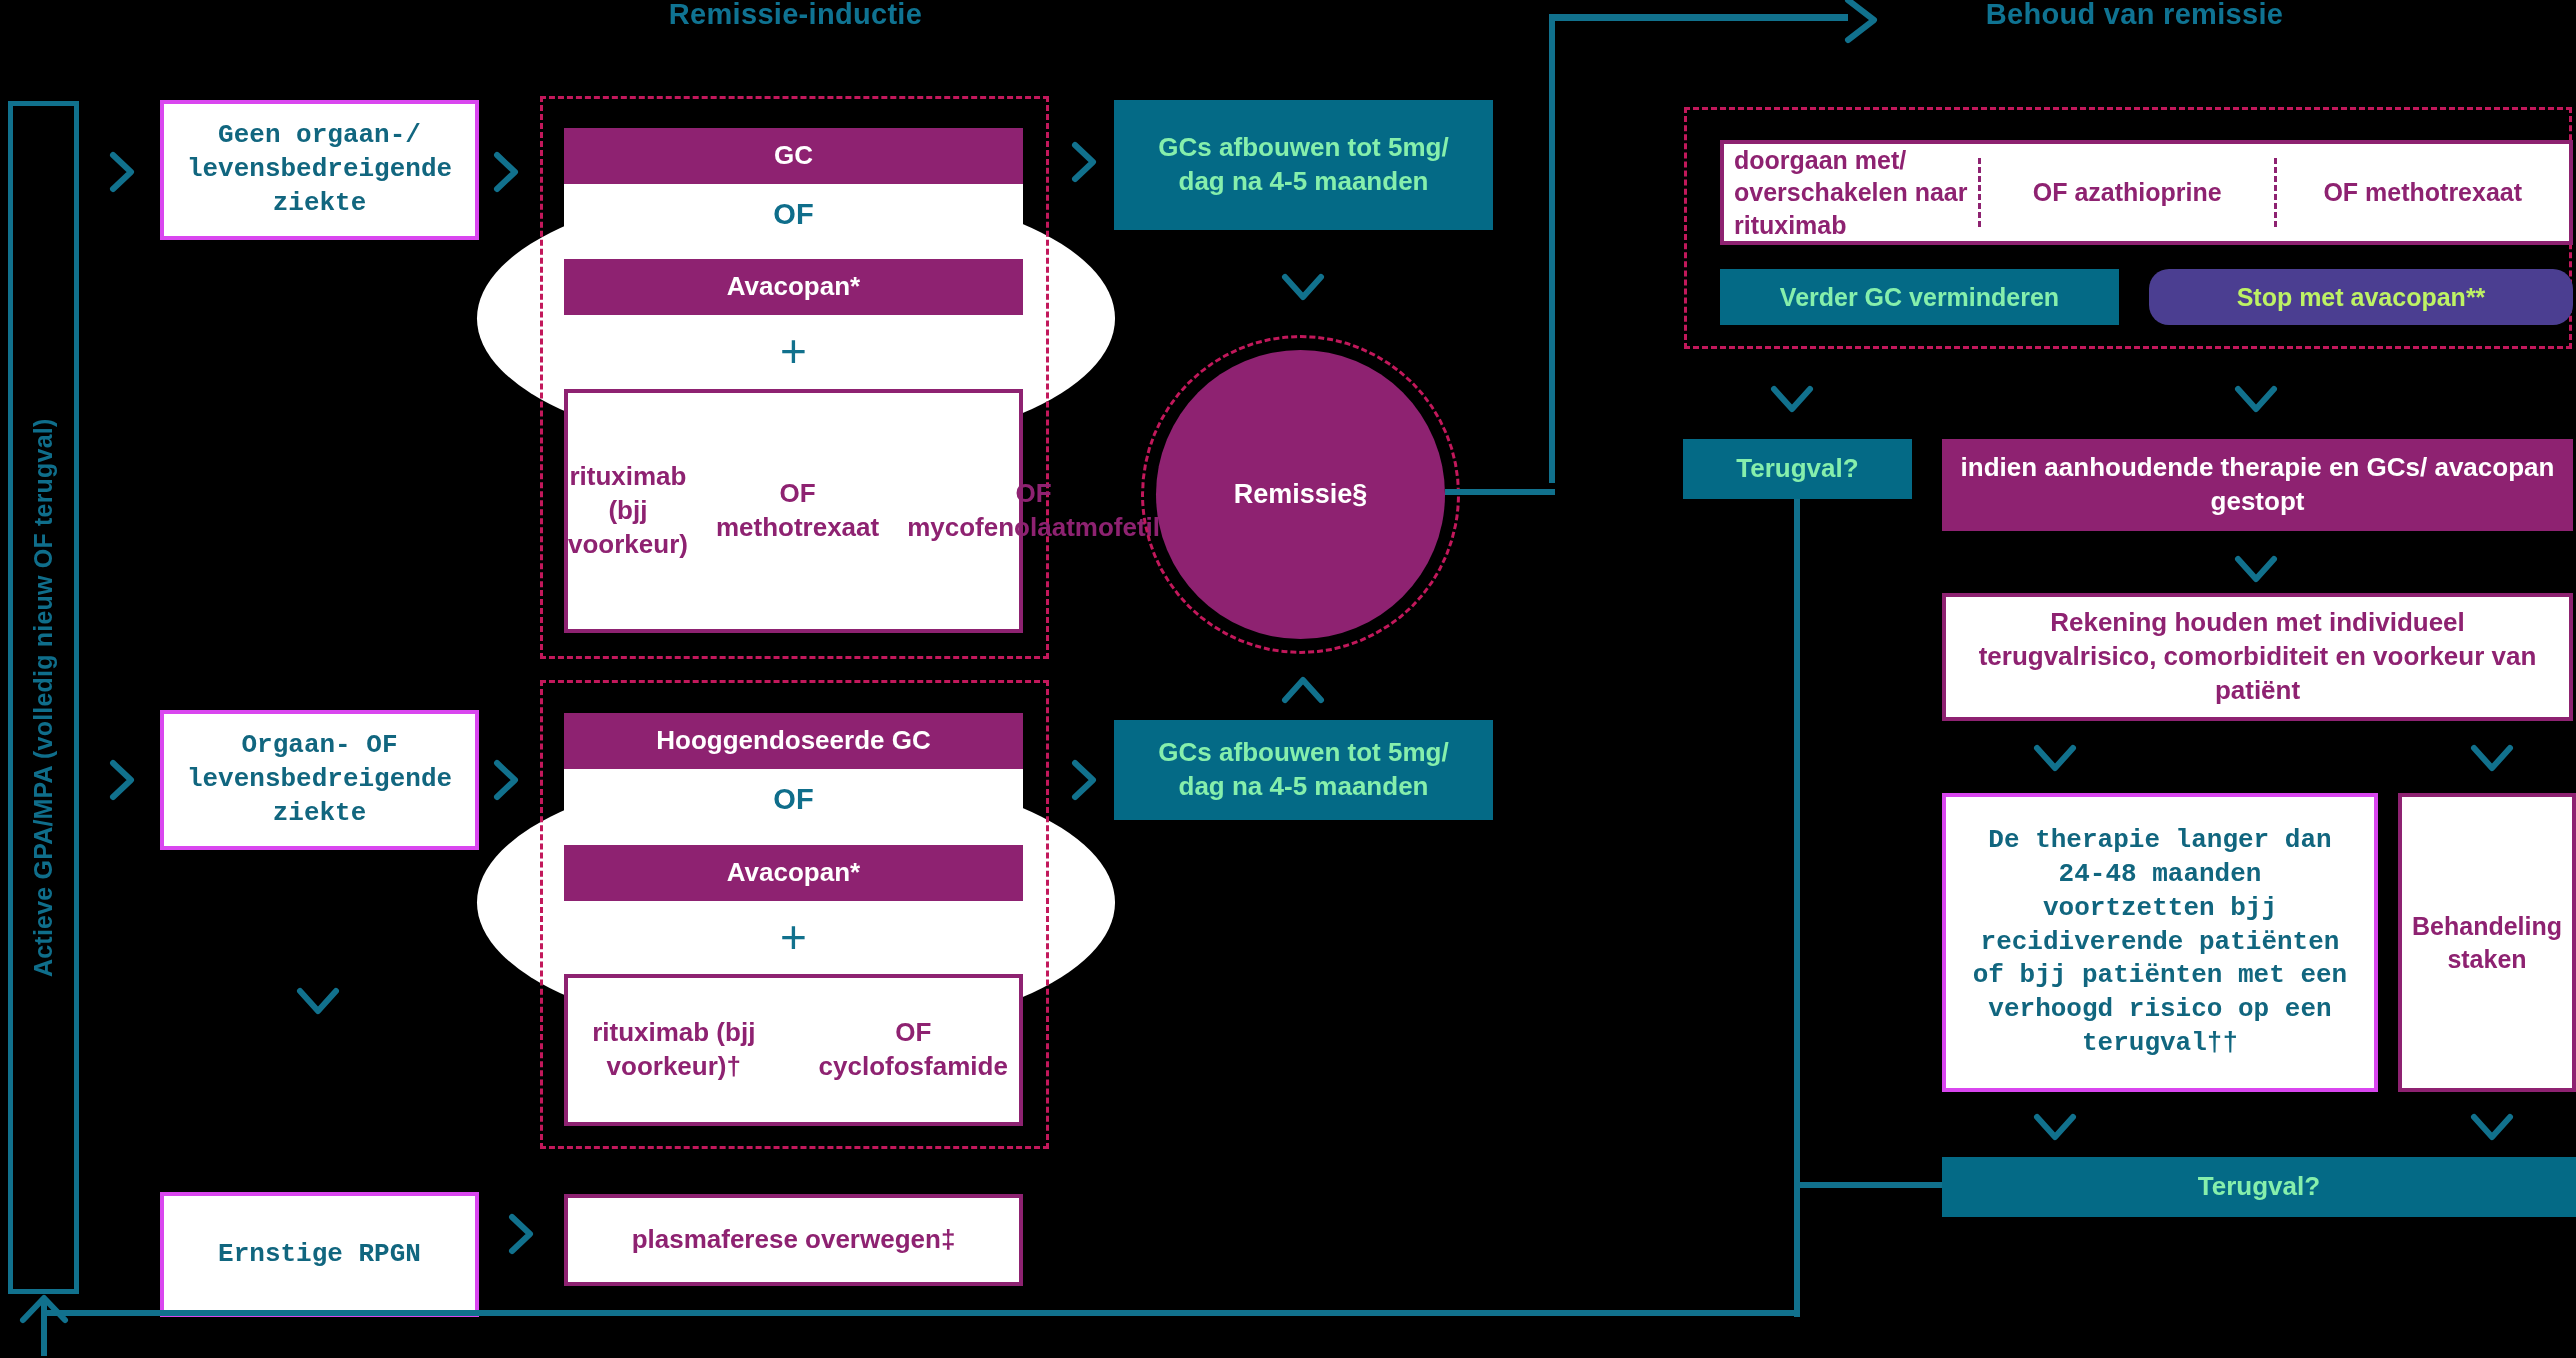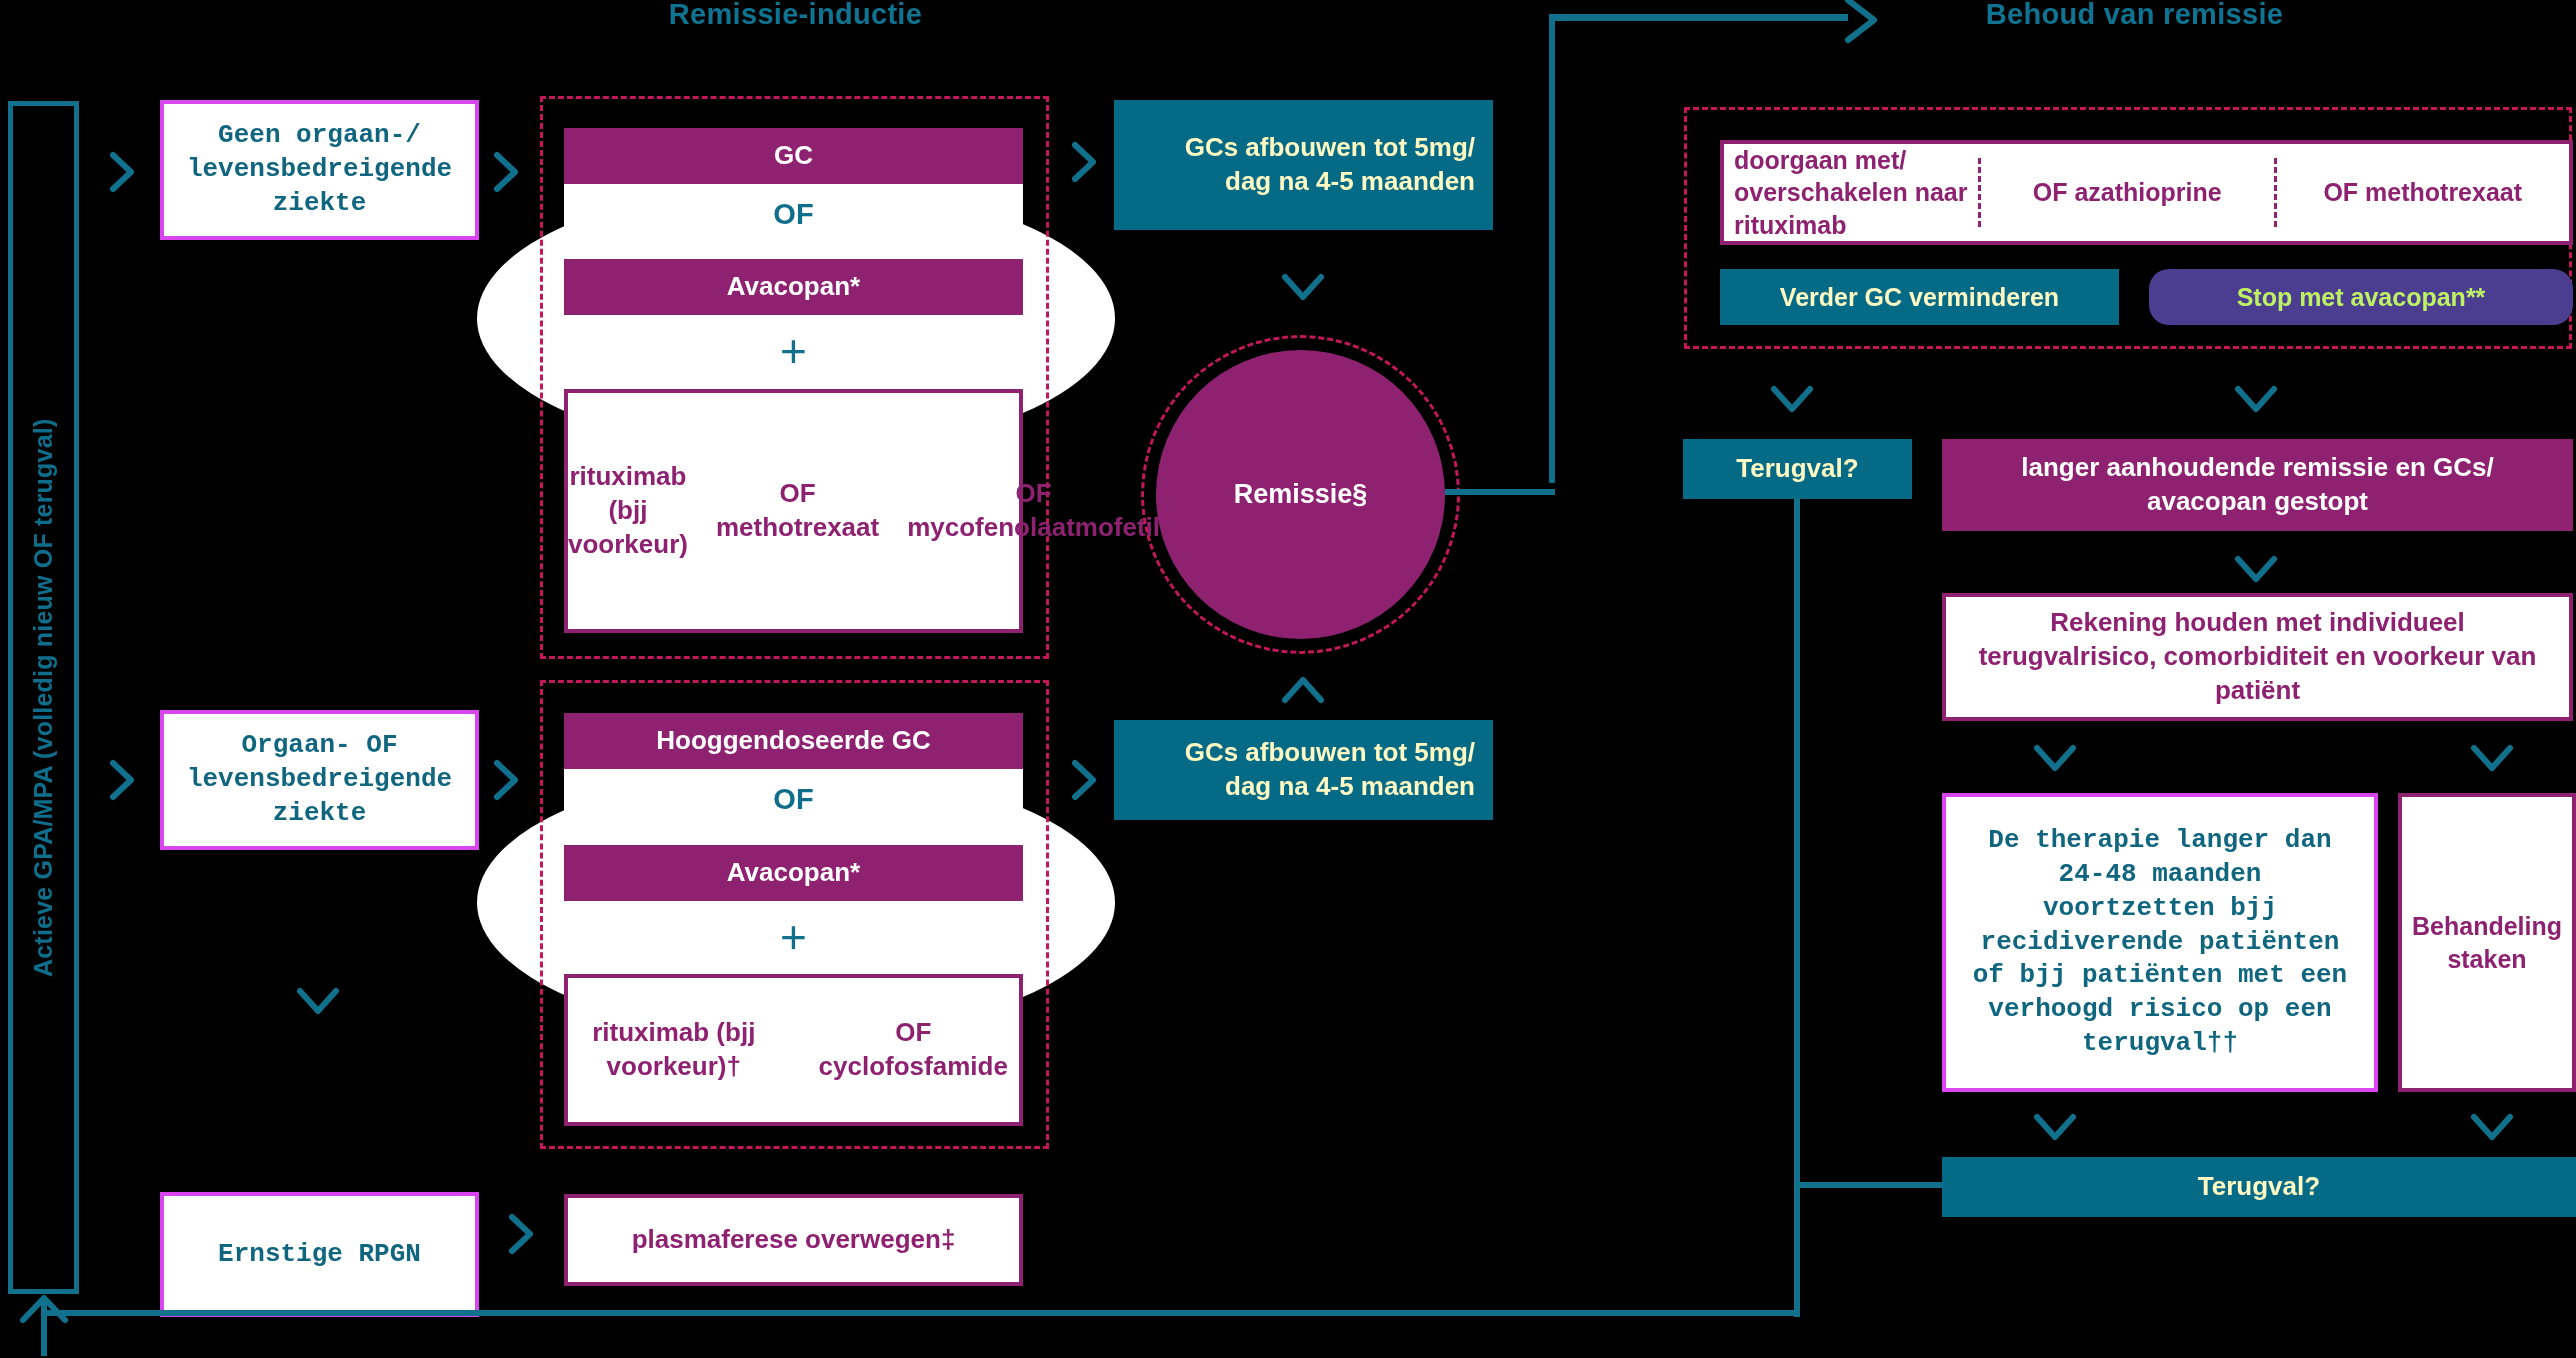--- a/index.html
+++ b/index.html
@@ -5,21 +5,21 @@
   html,body{margin:0;padding:0;background:#000;}
   body{width:2576px;height:1358px;position:relative;overflow:hidden;
        font-family:"Liberation Sans","DejaVu Sans",sans-serif;}
   .stage{position:absolute;left:0;top:0;width:2576px;height:1358px;}
   .abs{position:absolute;box-sizing:border-box;}
 
   
   .box{display:flex;align-items:center;justify-content:center;text-align:center;
        line-height:1.30;box-sizing:border-box;}
 
-  .teal-fill{background:#046A86;color:#fef9c3;font-weight:700;text-align:right;}
+  .teal-fill{background:#046A86;color:#86efac;font-weight:700;}
   .teal-outline{background:#ffffff;color:#11667f;border:4px solid #d946ef;font-weight:700;font-family:Liberation Mono, monospace;}
   .purple-fill{background:#8E2271;color:#ffffff;font-weight:700;}
   .purple-outline{background:#ffffff;color:#8E2271;border:4px solid #8E2271;font-weight:700;}
   .violet-fill{background:#4B3E91;color:#bef264;font-weight:700;border-radius:20px;}
 
   .dash-region{border:3px dashed #C2185B;background:transparent;}
 
   .white-pill{background:#ffffff;border-radius:50%;}
 
   
@@ -177,21 +177,21 @@
     </svg>
 
   <div class="abs box teal-fill" style="left:1683px;top:439px;width:229px;height:60px;font-size:26px;">Terugval?</div>
 
   <div class="abs line" style="left:1794px;top:499px;width:6px;height:688px;"></div>
   <div class="abs line" style="left:1794px;top:1182px;width:150px;height:6px;"></div>
 
   <div class="abs line" style="left:1794px;top:1187px;width:6px;height:130px;"></div>
   <div class="abs line" style="left:44px;top:1310px;width:1756px;height:6px;"></div>
 
-  <div class="abs box purple-fill" style="left:1942px;top:439px;width:631px;height:92px;font-size:26px;padding:4px 16px;">langer aanhoudende remissie en GCs/ avacopan gestopt</div>
+  <div class="abs box purple-fill" style="left:1942px;top:439px;width:631px;height:92px;font-size:26px;padding:4px 16px;">indien aanhoudende therapie en GCs/ avacopan gestopt</div>
 
   <svg class="abs" style="left:2232px;top:549px;width:48px;height:40px;" viewBox="0 0 48 40">
     <polyline points="6,10 24,30 42,10" fill="none" stroke="#11718d" stroke-width="6" stroke-linecap="round" stroke-linejoin="round"></polyline>
     </svg>
 
   <div class="abs box purple-outline" style="left:1942px;top:593px;width:631px;height:128px;font-size:26px;color:#8E2271;padding:4px 22px;">Rekening houden met individueel terugvalrisico, comorbiditeit en voorkeur van patiënt</div>
 
   <svg class="abs" style="left:2031px;top:738px;width:48px;height:40px;" viewBox="0 0 48 40">
     <polyline points="6,10 24,30 42,10" fill="none" stroke="#11718d" stroke-width="6" stroke-linecap="round" stroke-linejoin="round"></polyline>
     </svg>

